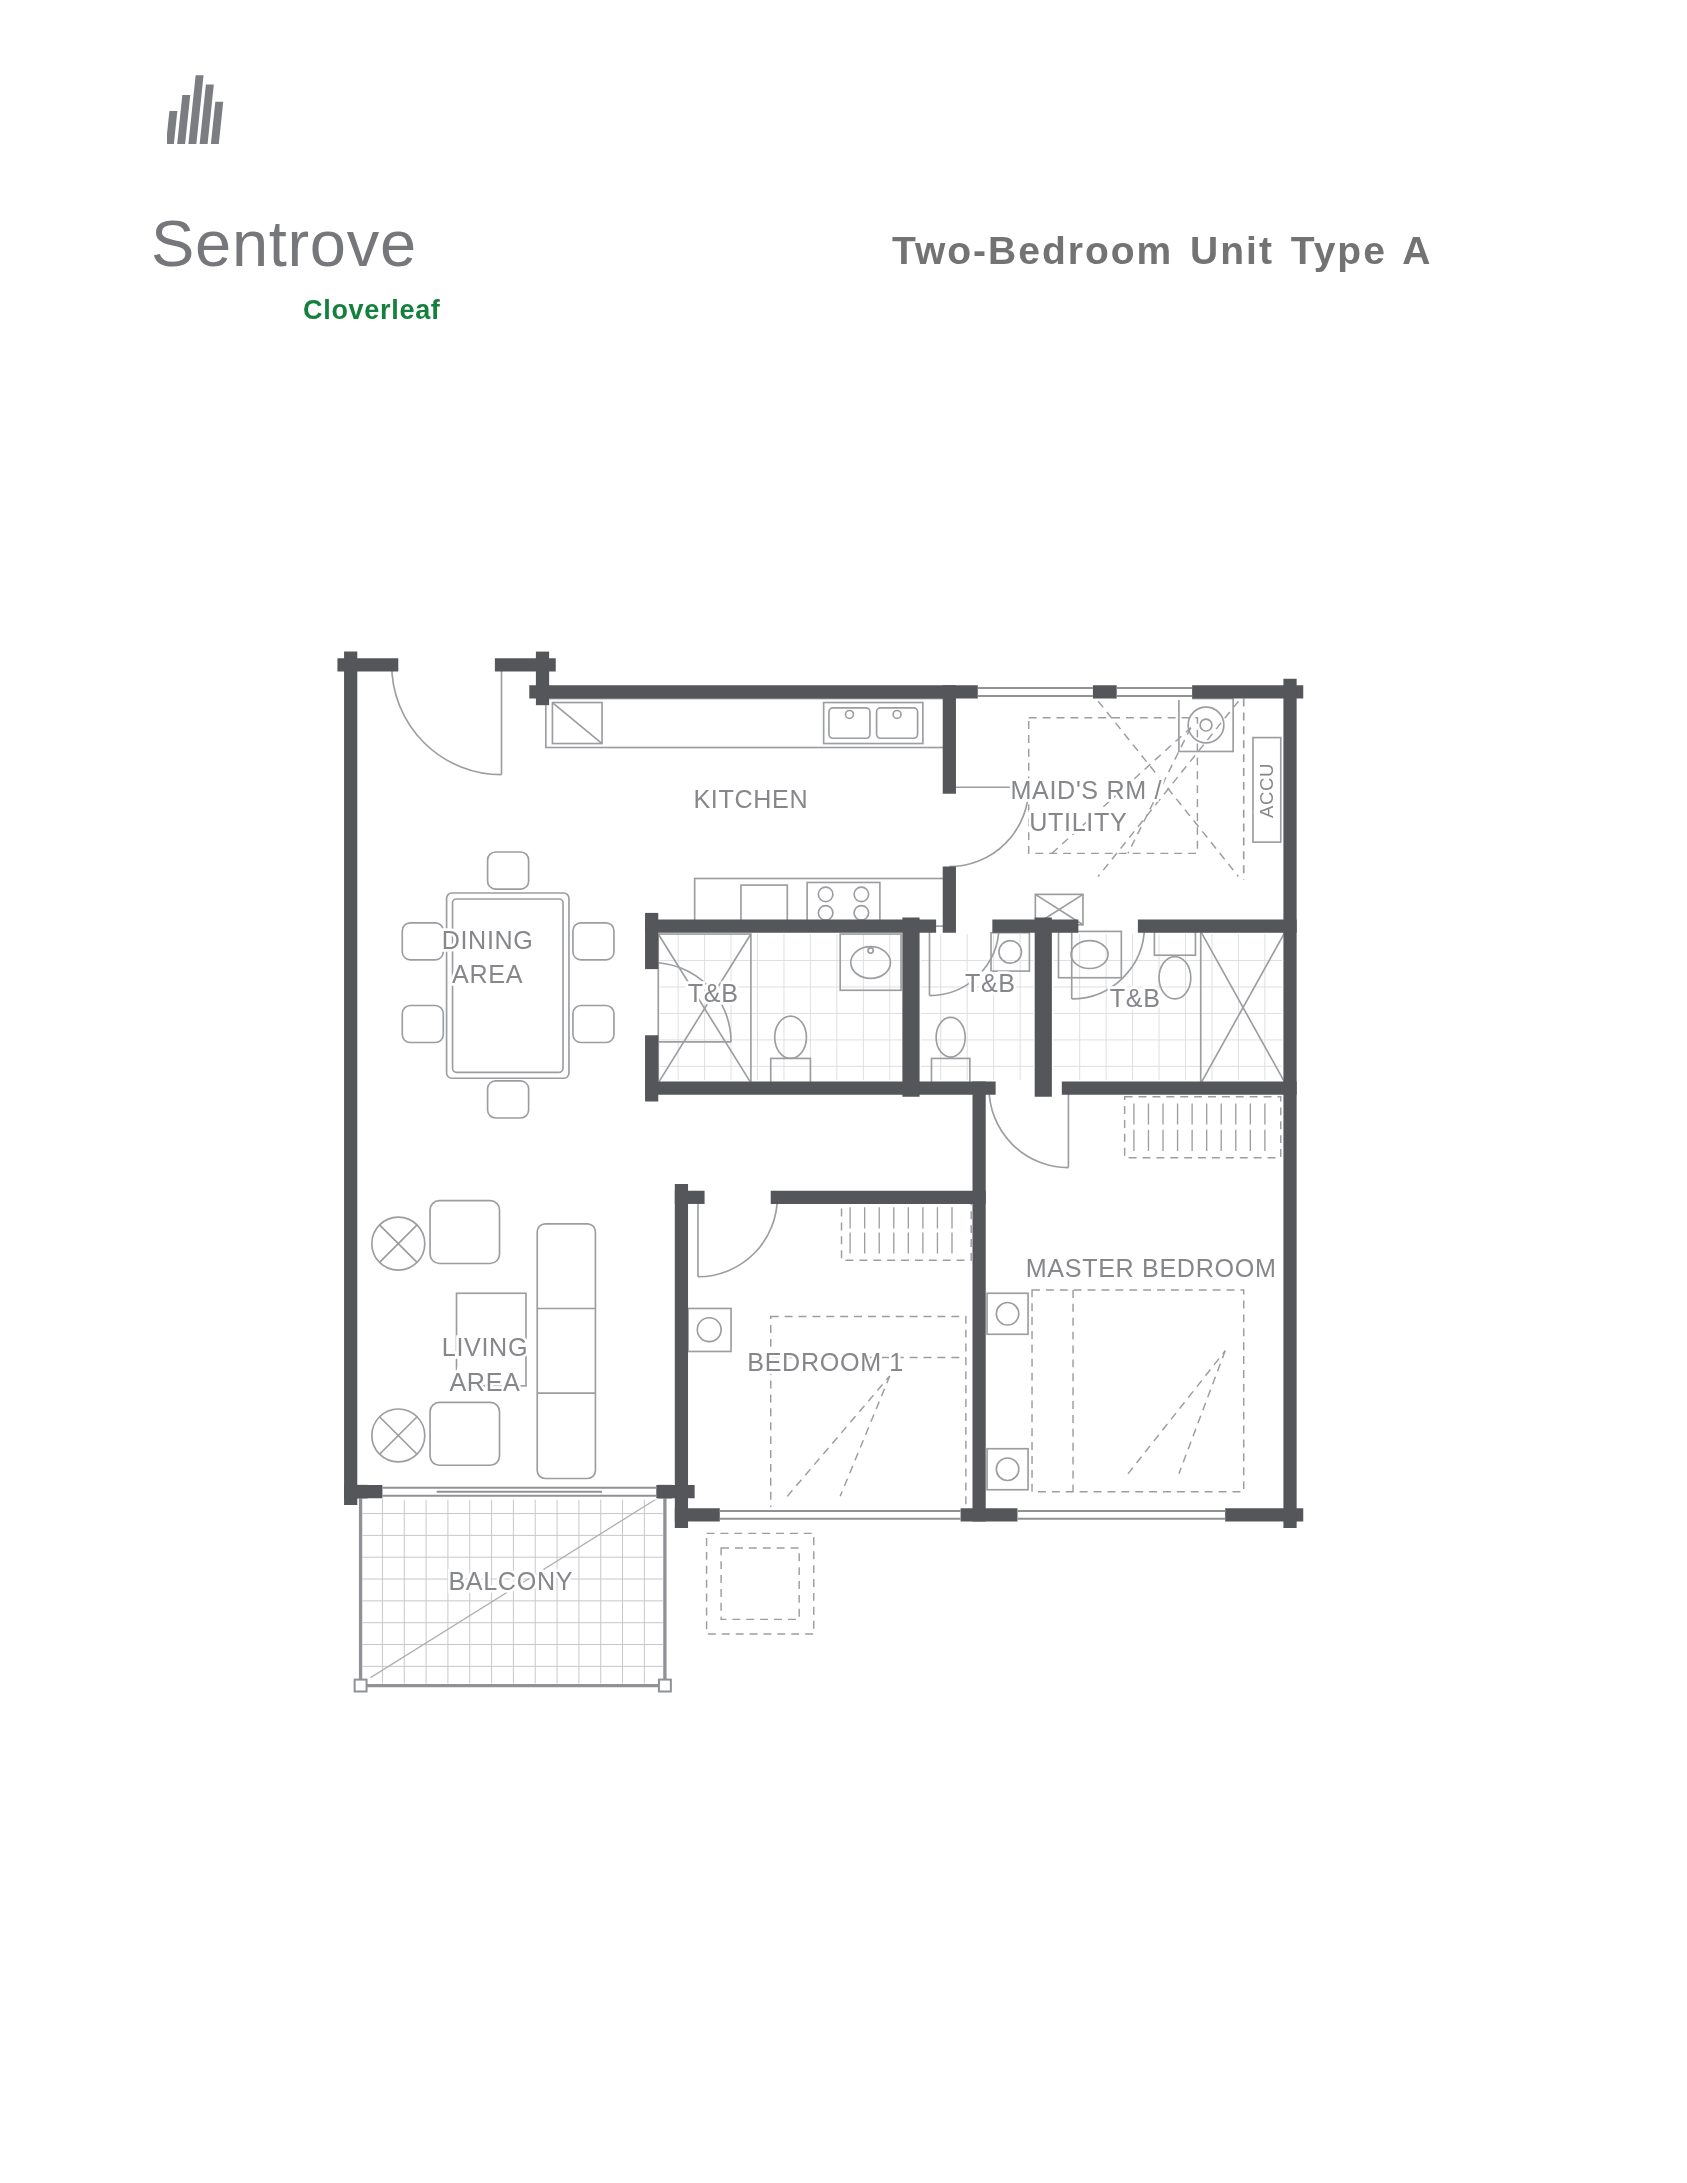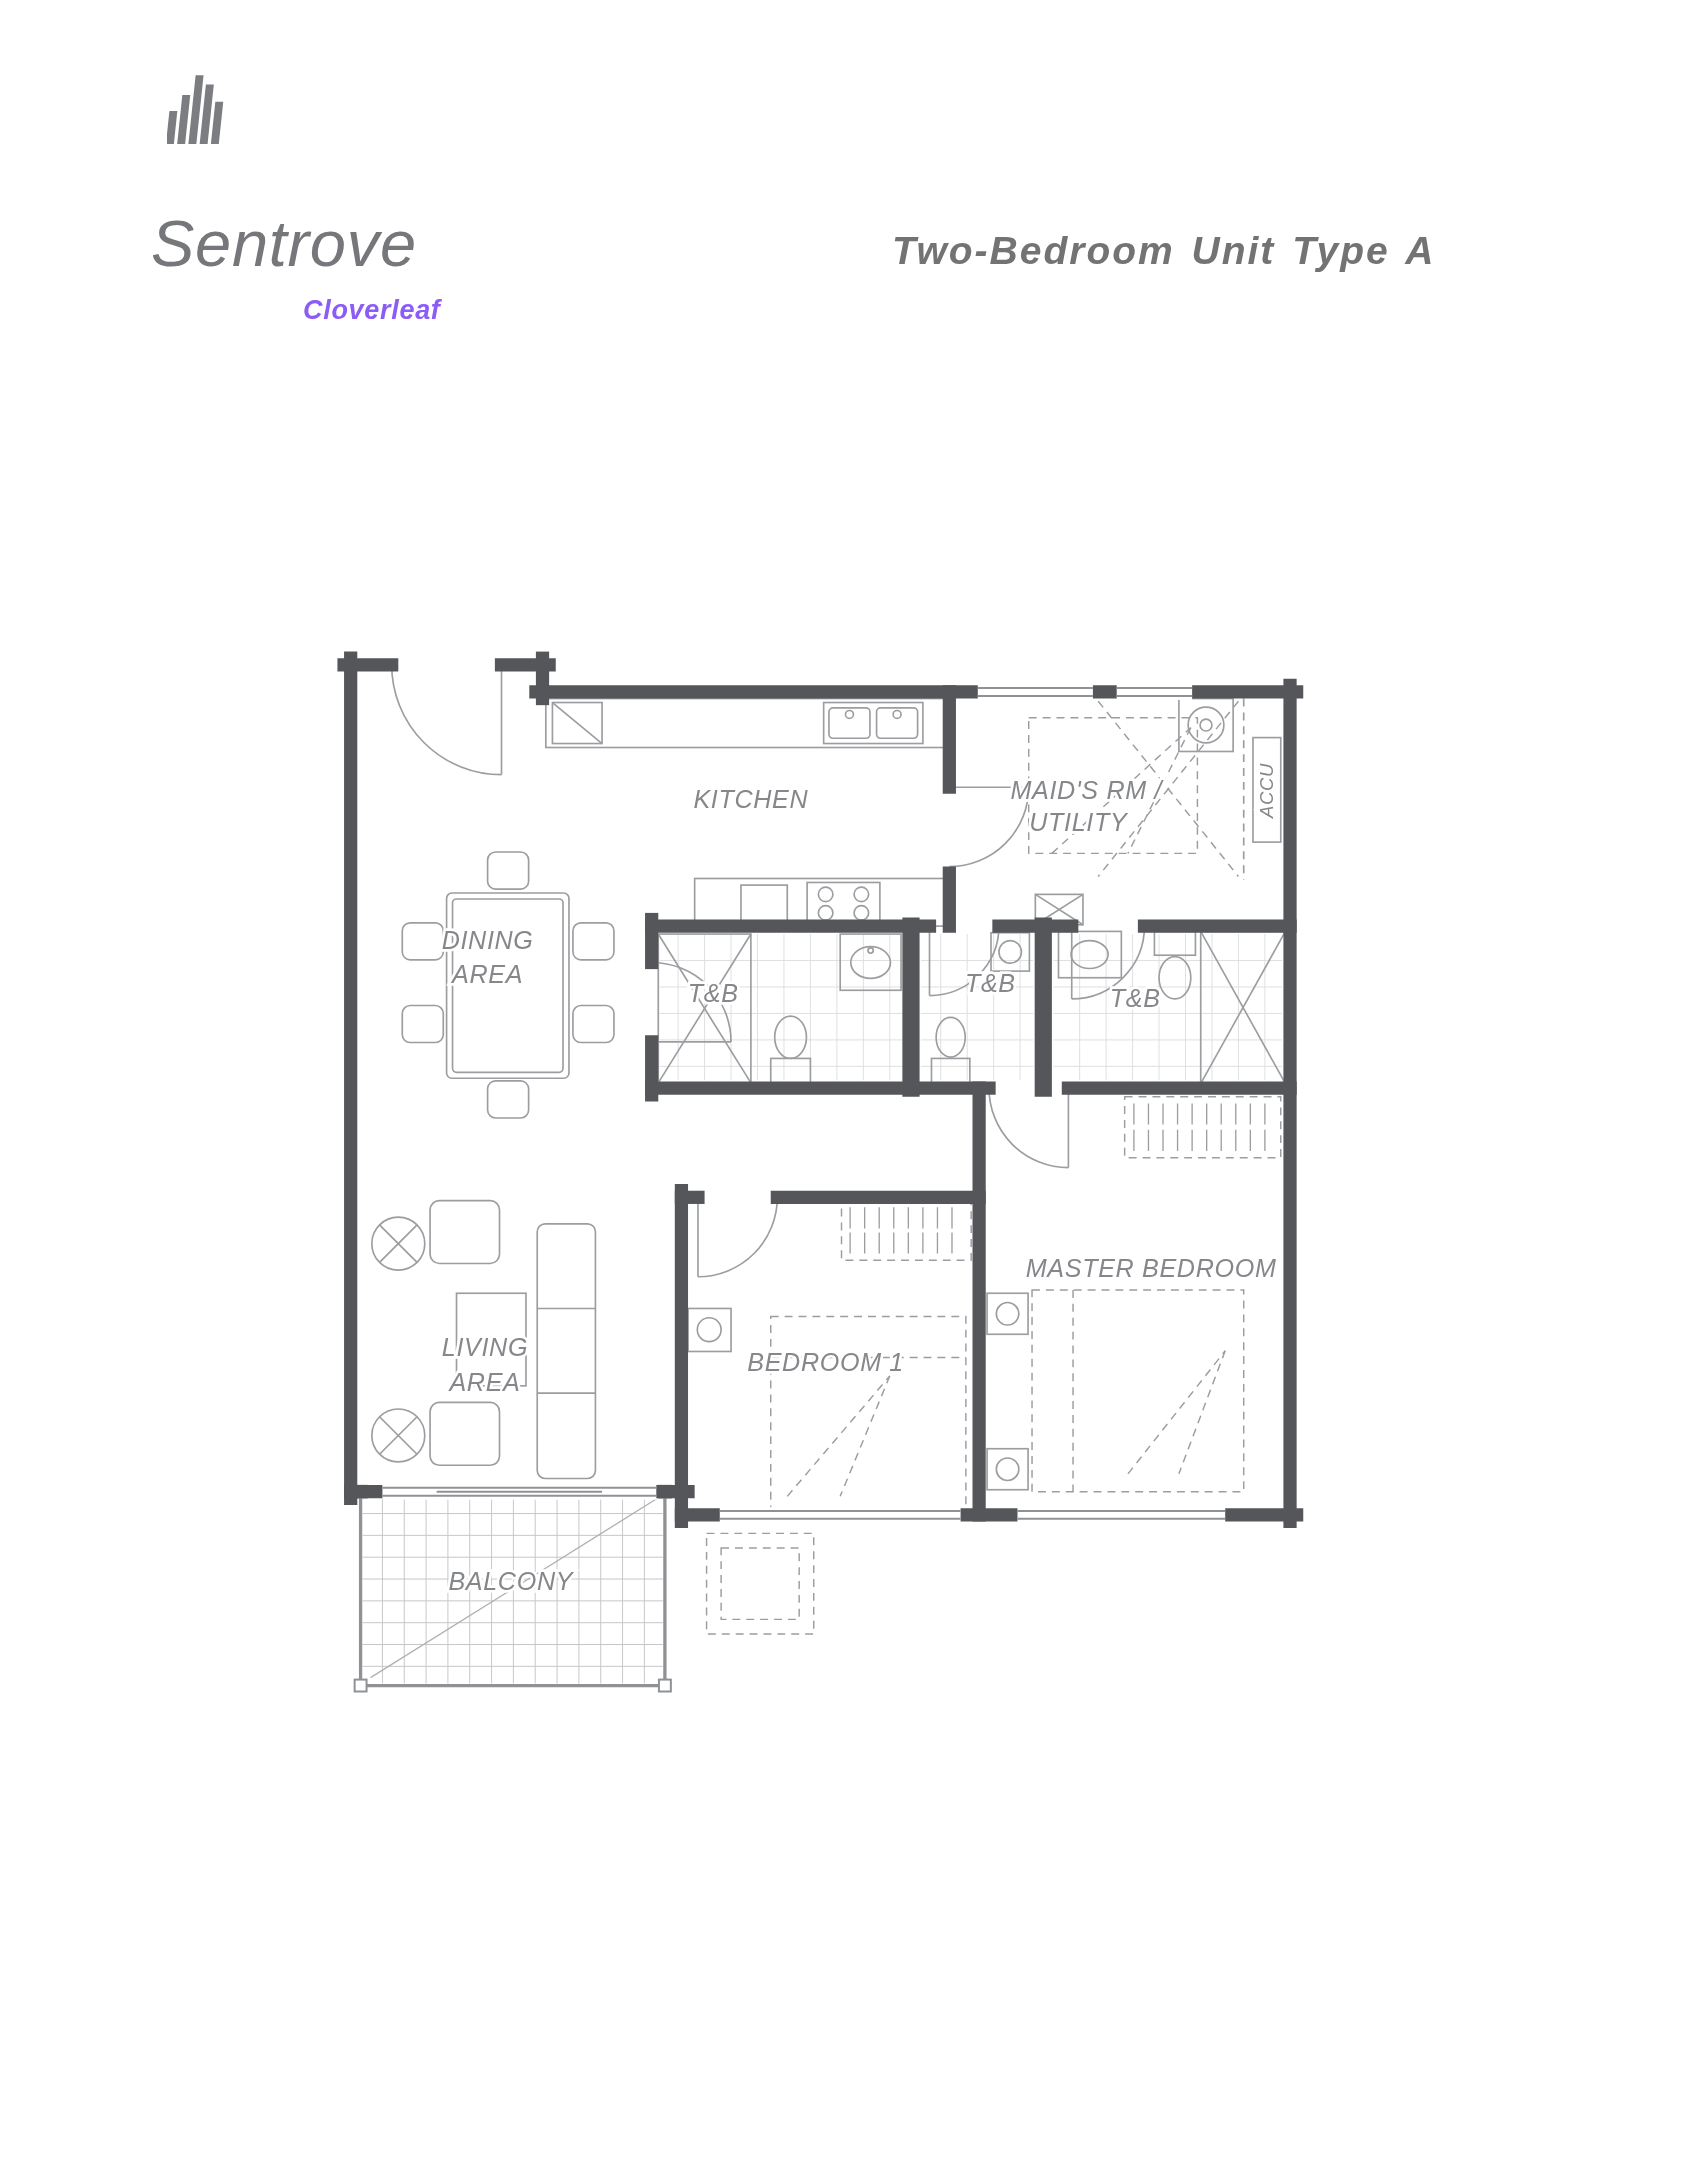--- a/index.html
+++ b/index.html
@@ -1,22 +1,22 @@
 <!DOCTYPE html>
 <html style="font-size:10.6px"><head>
 <meta charset="utf-8">
 <style>
   html,body{margin:0;padding:0;background:#ffffff;}
   .page{position:relative;width:1687px;height:1769px;background:#ffffff;overflow:hidden;
-        font-family:"Liberation Sans",sans-serif;font-style:italic;}
+        font-family:"Liberation Sans",sans-serif;}
   .logo-icon{position:absolute;left:167px;top:70px;}
   .brand{position:absolute;left:151px;top:206px;font-size:65px;font-weight:400;
          color:#76777a;letter-spacing:0.7px;}
   .subbrand{position:absolute;left:303px;top:295px;font-size:27px;font-weight:700;
-            color:#8b5cf6;letter-spacing:0.7px;}
+            color:#15803d;letter-spacing:0.7px;}
   .title{position:absolute;left:892px;top:229px;margin:0;font-size:39px;font-weight:700;
          color:#737373;letter-spacing:2px;word-spacing:4px;}
   .plan{position:absolute;left:0;top:0;width:1687px;height:2183px;}
 </style>
 </head>
 <body>
 
 <div class="page">
 
   <svg class="logo-icon" width="63" height="74" viewBox="0 0 95 112">

